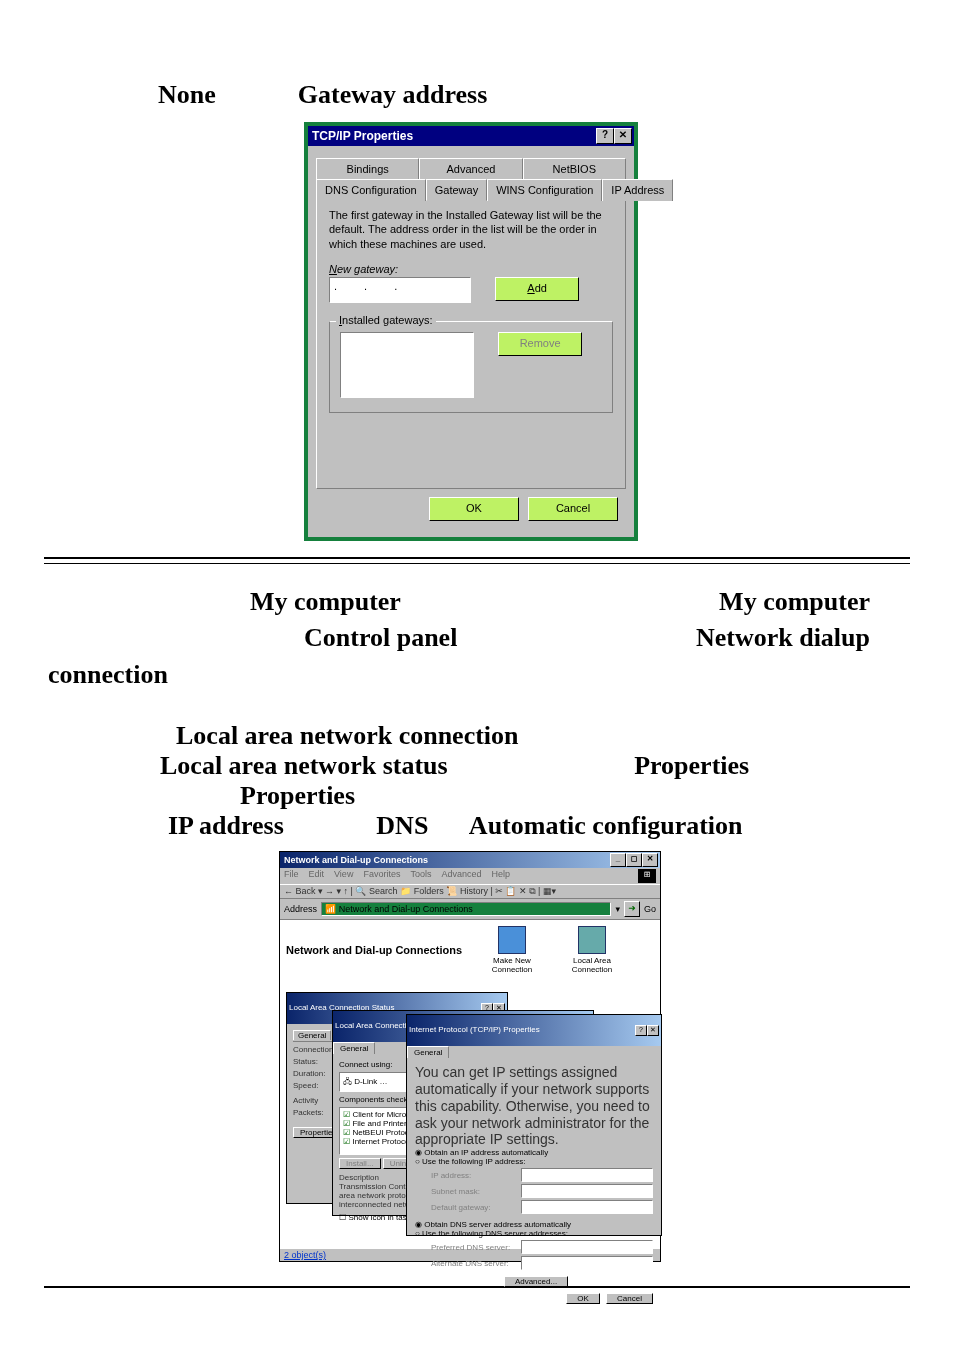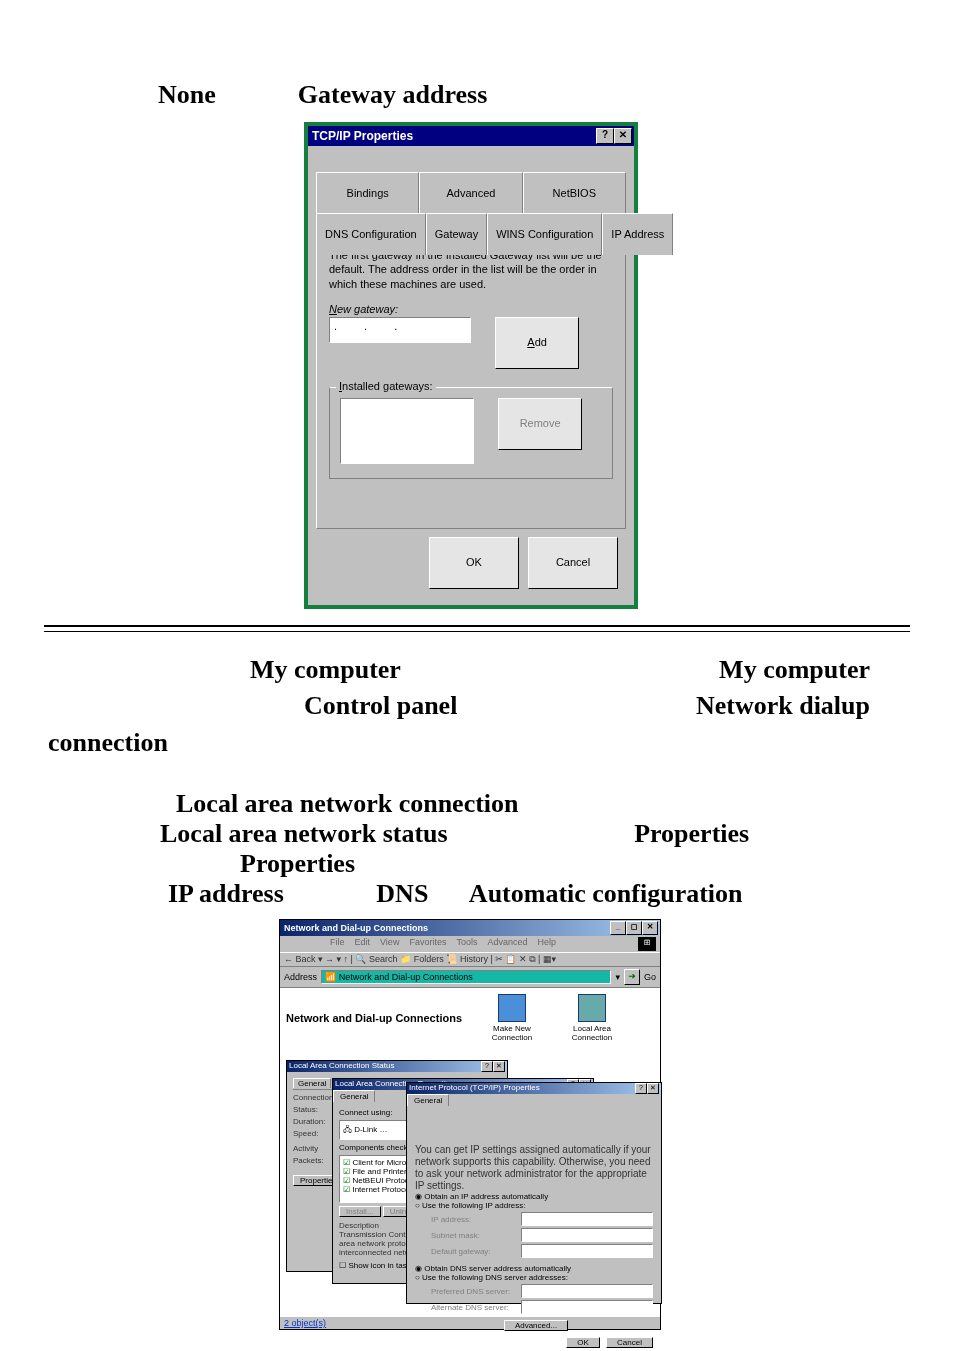--- a/index.html
+++ b/index.html
@@ -54,24 +54,24 @@
 
   .dialog-body { padding: 8px; }
 
   .tabrow {
     display:flex;
   }
   .tab {
     background:#c0c0c0;
     border-top:1px solid #fff; border-left:1px solid #fff;
     border-right:1px solid #808080;
-    padding:14px 8px;
+    padding:4px 8px;
     font-size:11px;
     position:relative;
-    top:18px;
+    top:4px;
   }
   .tab.active {
     background:#c0c0c0;
     border-bottom:1px solid #c0c0c0;
     z-index:2;
   }
   .tabstrip2 .tab { flex:0 0 auto; }
 
   .tabpanel {
     border-top:1px solid #fff; border-left:1px solid #fff;
@@ -102,27 +102,27 @@
     padding:2px 4px;
     letter-spacing: 12px;
     font-size:11px;
     vertical-align: top;
   }
 
   .btn9x {
     display:inline-block;
     min-width:66px;
     height:22px;
-    background:#e5e5e5;
+    background:#bef264;
     border-top:1px solid #fff; border-left:1px solid #fff;
     border-right:1px solid #000; border-bottom:1px solid #000;
     font-size:11px;
     text-align:center;
     line-height:20px;
-    padding:14px 8px;
+    padding:0 8px;
   }
   .btn9x.disabled { color:#808080; }
 
   .groupbox {
     border:1px solid #808080;
     border-top-color:#fff;
     position:relative;
     margin-top:18px;
     padding:10px;
     min-height:70px;
@@ -214,42 +214,41 @@
     border:1px solid #000;
     width:16px;
   }
   .exp-menu {
     background:#c0c0c0;
     color:#666;
     padding:1px 4px;
     font-size:9px;
     display:flex;
     gap:10px;
-    margin-left:46px;
   }
   .exp-toolbar {
     background:#c0c0c0;
     padding:1px 4px;
     font-size:9px;
     color:#333;
     border-top:1px solid #fff;
     border-bottom:1px solid #808080;
   }
   .exp-addr {
     background:#c0c0c0;
     padding:2px 4px;
     font-size:9px;
     display:flex;
     align-items:center;
     gap:4px;
     border-bottom:1px solid #808080;
   }
   .exp-addr .addrfield {
     flex:1;
-    background:#14b8a6;
+    background:#15803d;
     border-top:1px solid #808080; border-left:1px solid #808080;
     border-right:1px solid #fff; border-bottom:1px solid #fff;
     padding:1px 3px;
   }
   .exp-addr .go {
     width:14px; height:14px;
     background:#c0c0c0;
     border-top:1px solid #fff; border-left:1px solid #fff;
     border-right:1px solid #000; border-bottom:1px solid #000;
     text-align:center; line-height:12px;
@@ -289,21 +288,21 @@
   .nested-dialog {
     position:absolute;
     border:1px solid #000;
     background:#c0c0c0;
     font-size:8px;
   }
   .nd-title {
     background:linear-gradient(to right,#0a246a,#a6caf0);
     color:#fff;
     font-size:8px;
-    padding:0 2px;
+    padding:10px 2px;
     display:flex;
   }
   .nd-title .t { flex:1; }
   .nd-title .closes { display:flex; gap:0; }
   .nd-title .cb {
     width:10px;height:9px;background:#c0c0c0;
     border-top:1px solid #fff;border-left:1px solid #fff;
     border-right:1px solid #000;border-bottom:1px solid #000;
     font-size:7px;line-height:7px;text-align:center;color:#000;
   }
@@ -350,21 +349,21 @@
 
   .nd3 { top:22px; left:120px; width:254px; height:220px; z-index:3;}
   .nd3 .tabhdr { display:flex; font-size:8px; }
   .nd3 .tabhdr .tb {
     background:#c0c0c0;
     border-top:1px solid #fff;border-left:1px solid #fff;
     border-right:1px solid #808080;
     padding:1px 6px;
   }
   .nd3 .body { padding:6px 8px; font-size:8px; }
-  .nd3 .info { color:#333; font-size:10px; line-height:1.2;margin-top:32px; }
+  .nd3 .info { color:#333; font-size:14px; line-height:1.2; }
   .nd3 .radio::before { content:"◉ "; }
   .nd3 .radio-off::before { content:"○ "; }
   .nd3 .fldrow { display:flex; align-items:center; margin:2px 0; }
   .nd3 .fldrow .lab { flex:0 0 90px; color:#808080;padding-left:16px; }
   .nd3 .fldrow .bx {
     flex:1;
     height:12px;
     background:#fff;
     border-top:1px solid #808080;border-left:1px solid #808080;
     border-right:1px solid #fff;border-bottom:1px solid #fff;

